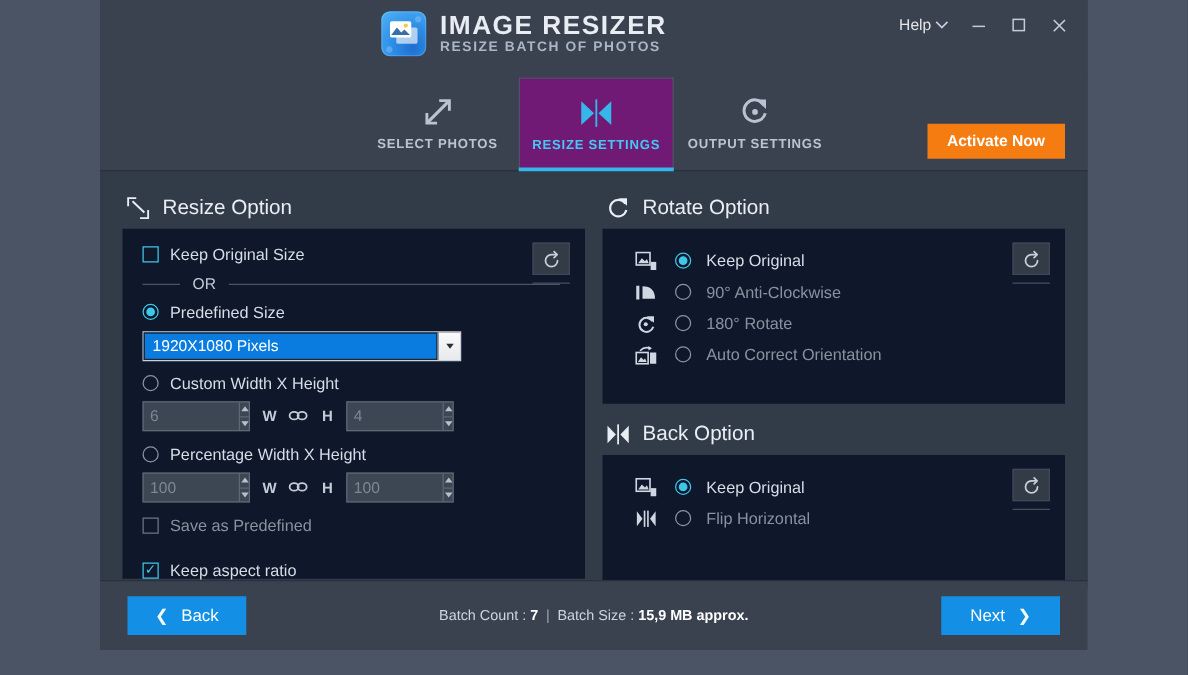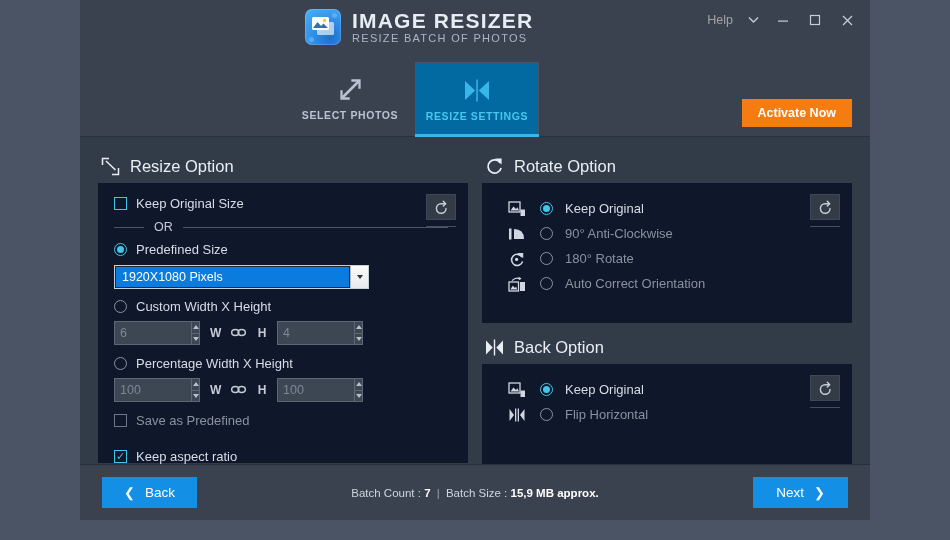--- a/index.html
+++ b/index.html
@@ -40,29 +40,29 @@
       radial-gradient(circle at 82% 18%, rgba(255,255,255,0.20) 0 2px, transparent 3px),
       radial-gradient(circle at 30% 30%, rgba(255,255,255,0.12) 0 1.5px, transparent 2px);
   }
   .logo-photos { position: absolute; left: 5px; top: 5px; }
   .brand-text { display: flex; flex-direction: column; gap: 2px; }
   .brand-title {
     font-size: 21px; font-weight: bold; color: #e8edf4;
     letter-spacing: 1.2px; line-height: 1;
   }
   .brand-sub {
-    font-size: 11px; color: #aab6c6; letter-spacing: 1.3px; line-height: 1;
+    font-size: 11px; color: #aab6c6; letter-spacing: 1.3px; line-height: 1; font-weight: bold;
   }
   .win-ctrls {
     position: absolute; right: 8px; top: 7px;
     display: flex; align-items: center; gap: 2px;
   }
   .help-btn {
-    display: flex; align-items: center; gap: 15px;
-    color: #a3a3a3; font-size: 12.5px;
+    display: flex; align-items: center; gap: 3px;
+    color: #e5e5e5; font-size: 12.5px;
     padding: 5px 7px; cursor: pointer; text-align: center;
   }
   .wbtn {
     width: 30px; height: 26px; display: flex; align-items: center; justify-content: center;
     color: #c3ccd8; cursor: pointer;
   }
 
   
   .tabbar {
     position: relative; height: 75px; background: #3a424f;
@@ -71,21 +71,21 @@
   .tabs { position: absolute; left: 208px; top: 0; display: flex; }
   .tab {
     width: 124px; height: 74px;
     display: flex; flex-direction: column; align-items: center; justify-content: center;
     gap: 7px; cursor: pointer; position: relative;
   }
   .tab .tlabel {
     font-size: 10.5px; font-weight: bold; letter-spacing: 0.6px; color: #b9c3d1;
   }
   .tab.active {
-    background: #0369a1; border: 1px solid #4a5564; border-bottom: none;
+    background: #701a75; border: 1px solid #4a5564; border-bottom: none;
   }
   .tab.active .tlabel { color: #46c7f0; }
   .tab.active::after {
     content: ""; position: absolute; left: -1px; right: -1px; bottom: -1px;
     height: 3px; background: #37b6e8;
   }
   .tab-gap { width: 3px; }
   .activate-btn {
     position: absolute; right: 18px; top: 37px;
     background: #f57c10; color: #fff; font-size: 12.5px; font-weight: bold;
@@ -306,20 +306,28 @@
           <svg width="28" height="25" viewBox="0 0 28 25">
             <path d="M2 3 L12.2 12.5 L2 22 Z" fill="#37b6e8"></path>
             <path d="M26 3 L15.8 12.5 L26 22 Z" fill="#37b6e8"></path>
             <rect x="13.3" y="1.5" width="1.5" height="22" fill="#37b6e8"></rect>
           </svg>
           <div class="tlabel">RESIZE SETTINGS</div>
         </div>
 
         <div class="tab-gap"></div>
 
+        <div class="tab">
+          <svg width="24" height="25" viewBox="0 0 24 25">
+            <path d="M19.2 7 A8.6 8.6 0 1 0 20.2 13.6" stroke="#b9c3d1" stroke-width="2.4" fill="none" stroke-linecap="butt"></path>
+            <path d="M12.6 2.6 L20.8 2.6 L20.8 10.2 Z" fill="#b9c3d1"></path>
+            <circle cx="12" cy="12.5" r="2.3" fill="#b9c3d1"></circle>
+          </svg>
+          <div class="tlabel">OUTPUT SETTINGS</div>
+        </div>
       </div>
 
       <button class="activate-btn">Activate Now</button>
     </div>
 
     <div class="body">
 
       <div class="col">
 
         <div class="sec-head">

